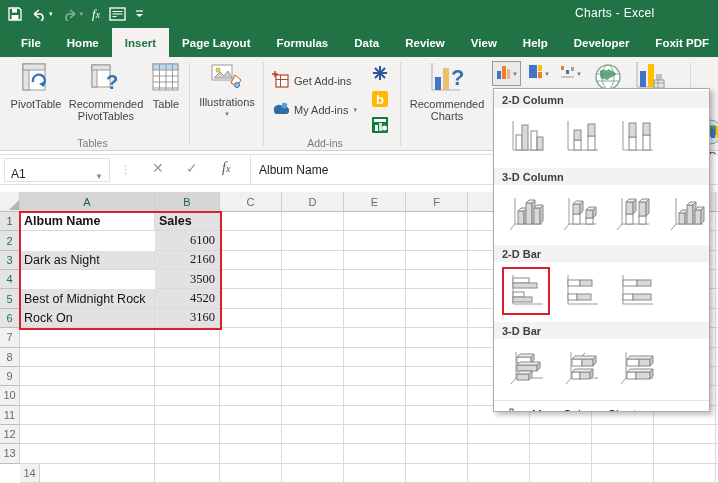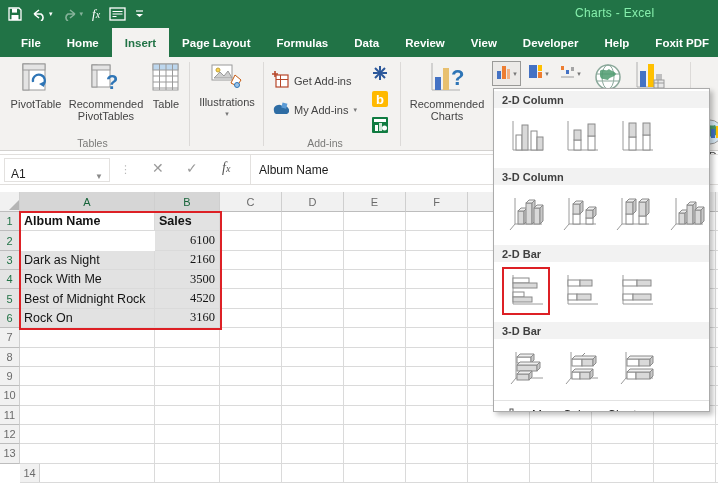--- a/index.html
+++ b/index.html
@@ -6,21 +6,21 @@
   html,body { width:718px; height:483px; overflow:hidden; background:#fff;
     font-family:"Liberation Sans", sans-serif; }
   #app { position:relative; width:718px; height:483px; overflow:hidden; background:#fff; }
 
   
   #titlebar { position:absolute; left:0; top:0; width:718px; height:28px; background:#217346; }
   .qat { position:absolute; left:8px; top:3px; display:flex; align-items:center; gap:9px; }
   .qat .qbtn { display:flex; align-items:center; color:#fff; height:22px; }
   .qat .dim { opacity:.45; }
   .qat .caret { font-size:7px; color:#fff; margin-left:2px; }
-  #win-title { position:absolute; left:575px; top:6px; color:#86efac; font-size:12px; letter-spacing:.3px; }
+  #win-title { position:absolute; left:575px; top:6px; color:#ffffff; font-size:12px; letter-spacing:.3px; }
 
   
   #tabrow { position:absolute; left:0; top:28px; width:718px; height:29px; background:#217346;
     display:flex; align-items:stretch; padding-left:8px; white-space:nowrap; }
   .tab { color:#fff; font-size:11.5px; padding:0 13px; display:flex; align-items:center; cursor:default; }
   .tab.active { background:#f3f2f0; color:#217346; }
 
   
   #ribbon { position:absolute; left:0; top:57px; width:718px; height:94px; background:#f3f2f0;
     border-bottom:1px solid #d3d1cf; }
@@ -122,22 +122,22 @@
 
   <div id="tabrow" style="background: rgb(33, 115, 70); font-weight: bold;">
       <div class="tab">File</div>
       <div class="tab">Home</div>
       <div class="tab active">Insert</div>
       <div class="tab">Page Layout</div>
       <div class="tab">Formulas</div>
       <div class="tab">Data</div>
       <div class="tab">Review</div>
       <div class="tab">View</div>
+      <div class="tab">Help</div>
       <div class="tab">Developer</div>
-      <div class="tab">Help</div>
       <div class="tab">Foxit PDF</div>
       <div class="tab">Pow</div>
     </div>
 
   <div id="ribbon">
 
     <div class="bigbtn" style="left:10px; width:52px;">
       <span class="ic">
         <svg width="30" height="32" viewBox="0 0 30 32">
             <rect x="2" y="3" width="22" height="26" fill="#fff" stroke="#9a9a9a"></rect>
@@ -377,21 +377,20 @@
       <div class="cell" style="left: 220px; top: 64.72px; width: 62px; height: 19.36px;"></div>
       <div class="cell" style="left: 282px; top: 64.72px; width: 62px; height: 19.36px;"></div>
       <div class="cell" style="left: 344px; top: 64.72px; width: 62px; height: 19.36px;"></div>
       <div class="cell" style="left: 406px; top: 64.72px; width: 62px; height: 19.36px;"></div>
       <div class="cell" style="left: 468px; top: 64.72px; width: 62px; height: 19.36px;"></div>
       <div class="cell" style="left: 530px; top: 64.72px; width: 62px; height: 19.36px;"></div>
       <div class="cell" style="left: 592px; top: 64.72px; width: 62px; height: 19.36px;"></div>
       <div class="cell" style="left: 654px; top: 64.72px; width: 62px; height: 19.36px;"></div>
       <div class="cell" style="left: 716px; top: 64.72px; width: 62px; height: 19.36px;"></div>
       <div class="rowhdr sel" style="left: 0px; top: 84.08px; width: 20px; height: 19.36px;">4</div>
-      <div class="cell sel" style="left: 20px; top: 84.08px; width: 135px; height: 19.36px;">Rock With Me</div>
       <div class="cell sel num" style="left: 155px; top: 84.08px; width: 65px; height: 19.36px;">3500</div>
       <div class="cell" style="left: 220px; top: 84.08px; width: 62px; height: 19.36px;"></div>
       <div class="cell" style="left: 282px; top: 84.08px; width: 62px; height: 19.36px;"></div>
       <div class="cell" style="left: 344px; top: 84.08px; width: 62px; height: 19.36px;"></div>
       <div class="cell" style="left: 406px; top: 84.08px; width: 62px; height: 19.36px;"></div>
       <div class="cell" style="left: 468px; top: 84.08px; width: 62px; height: 19.36px;"></div>
       <div class="cell" style="left: 530px; top: 84.08px; width: 62px; height: 19.36px;"></div>
       <div class="cell" style="left: 592px; top: 84.08px; width: 62px; height: 19.36px;"></div>
       <div class="cell" style="left: 654px; top: 84.08px; width: 62px; height: 19.36px;"></div>
       <div class="cell" style="left: 716px; top: 84.08px; width: 62px; height: 19.36px;"></div>

